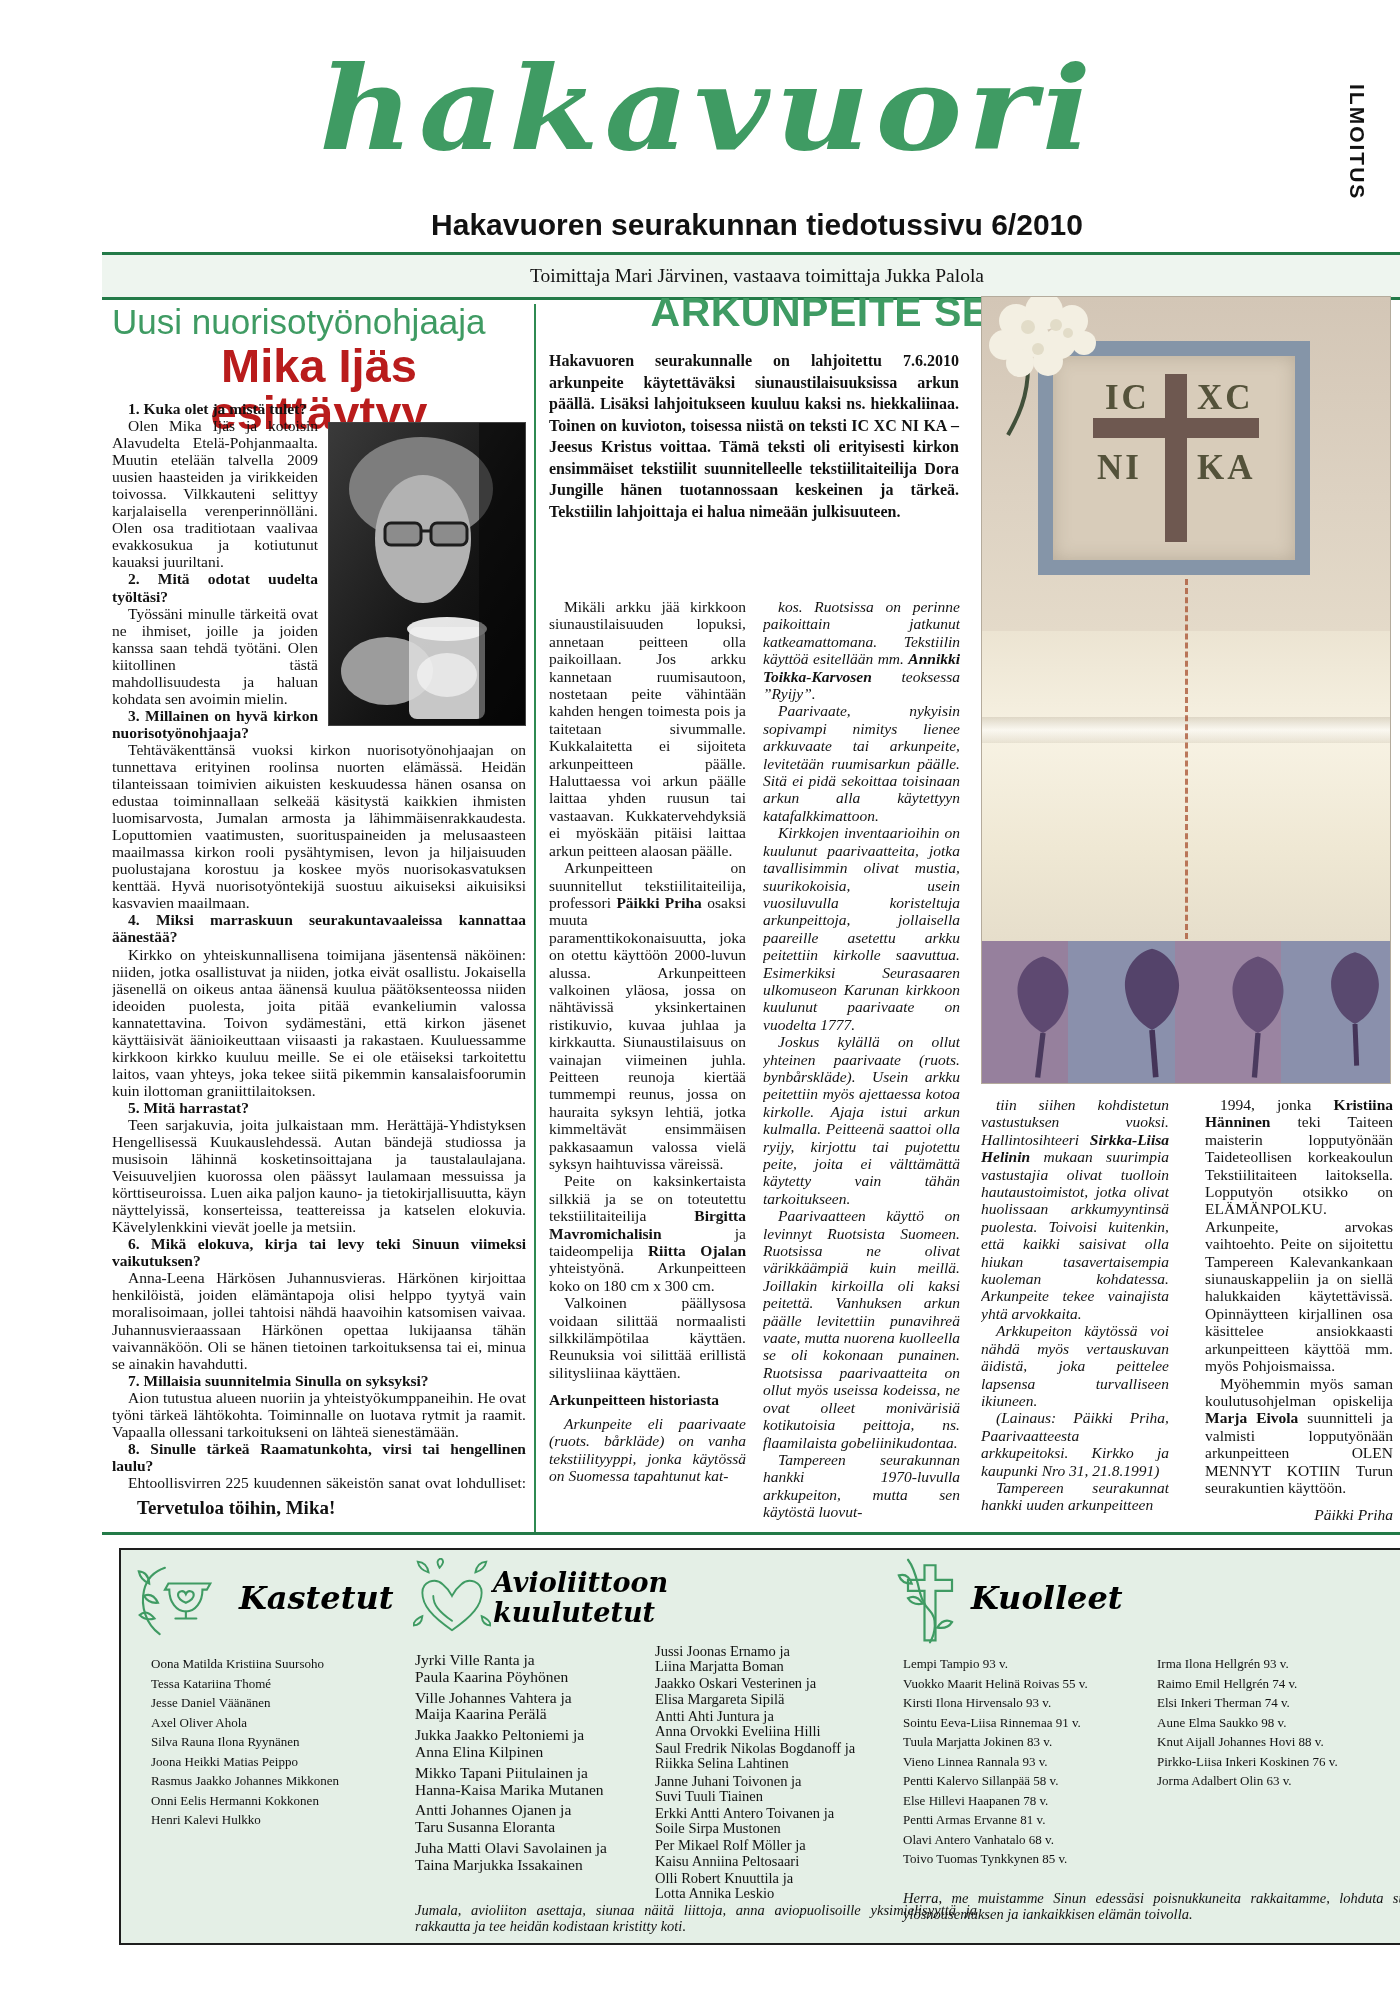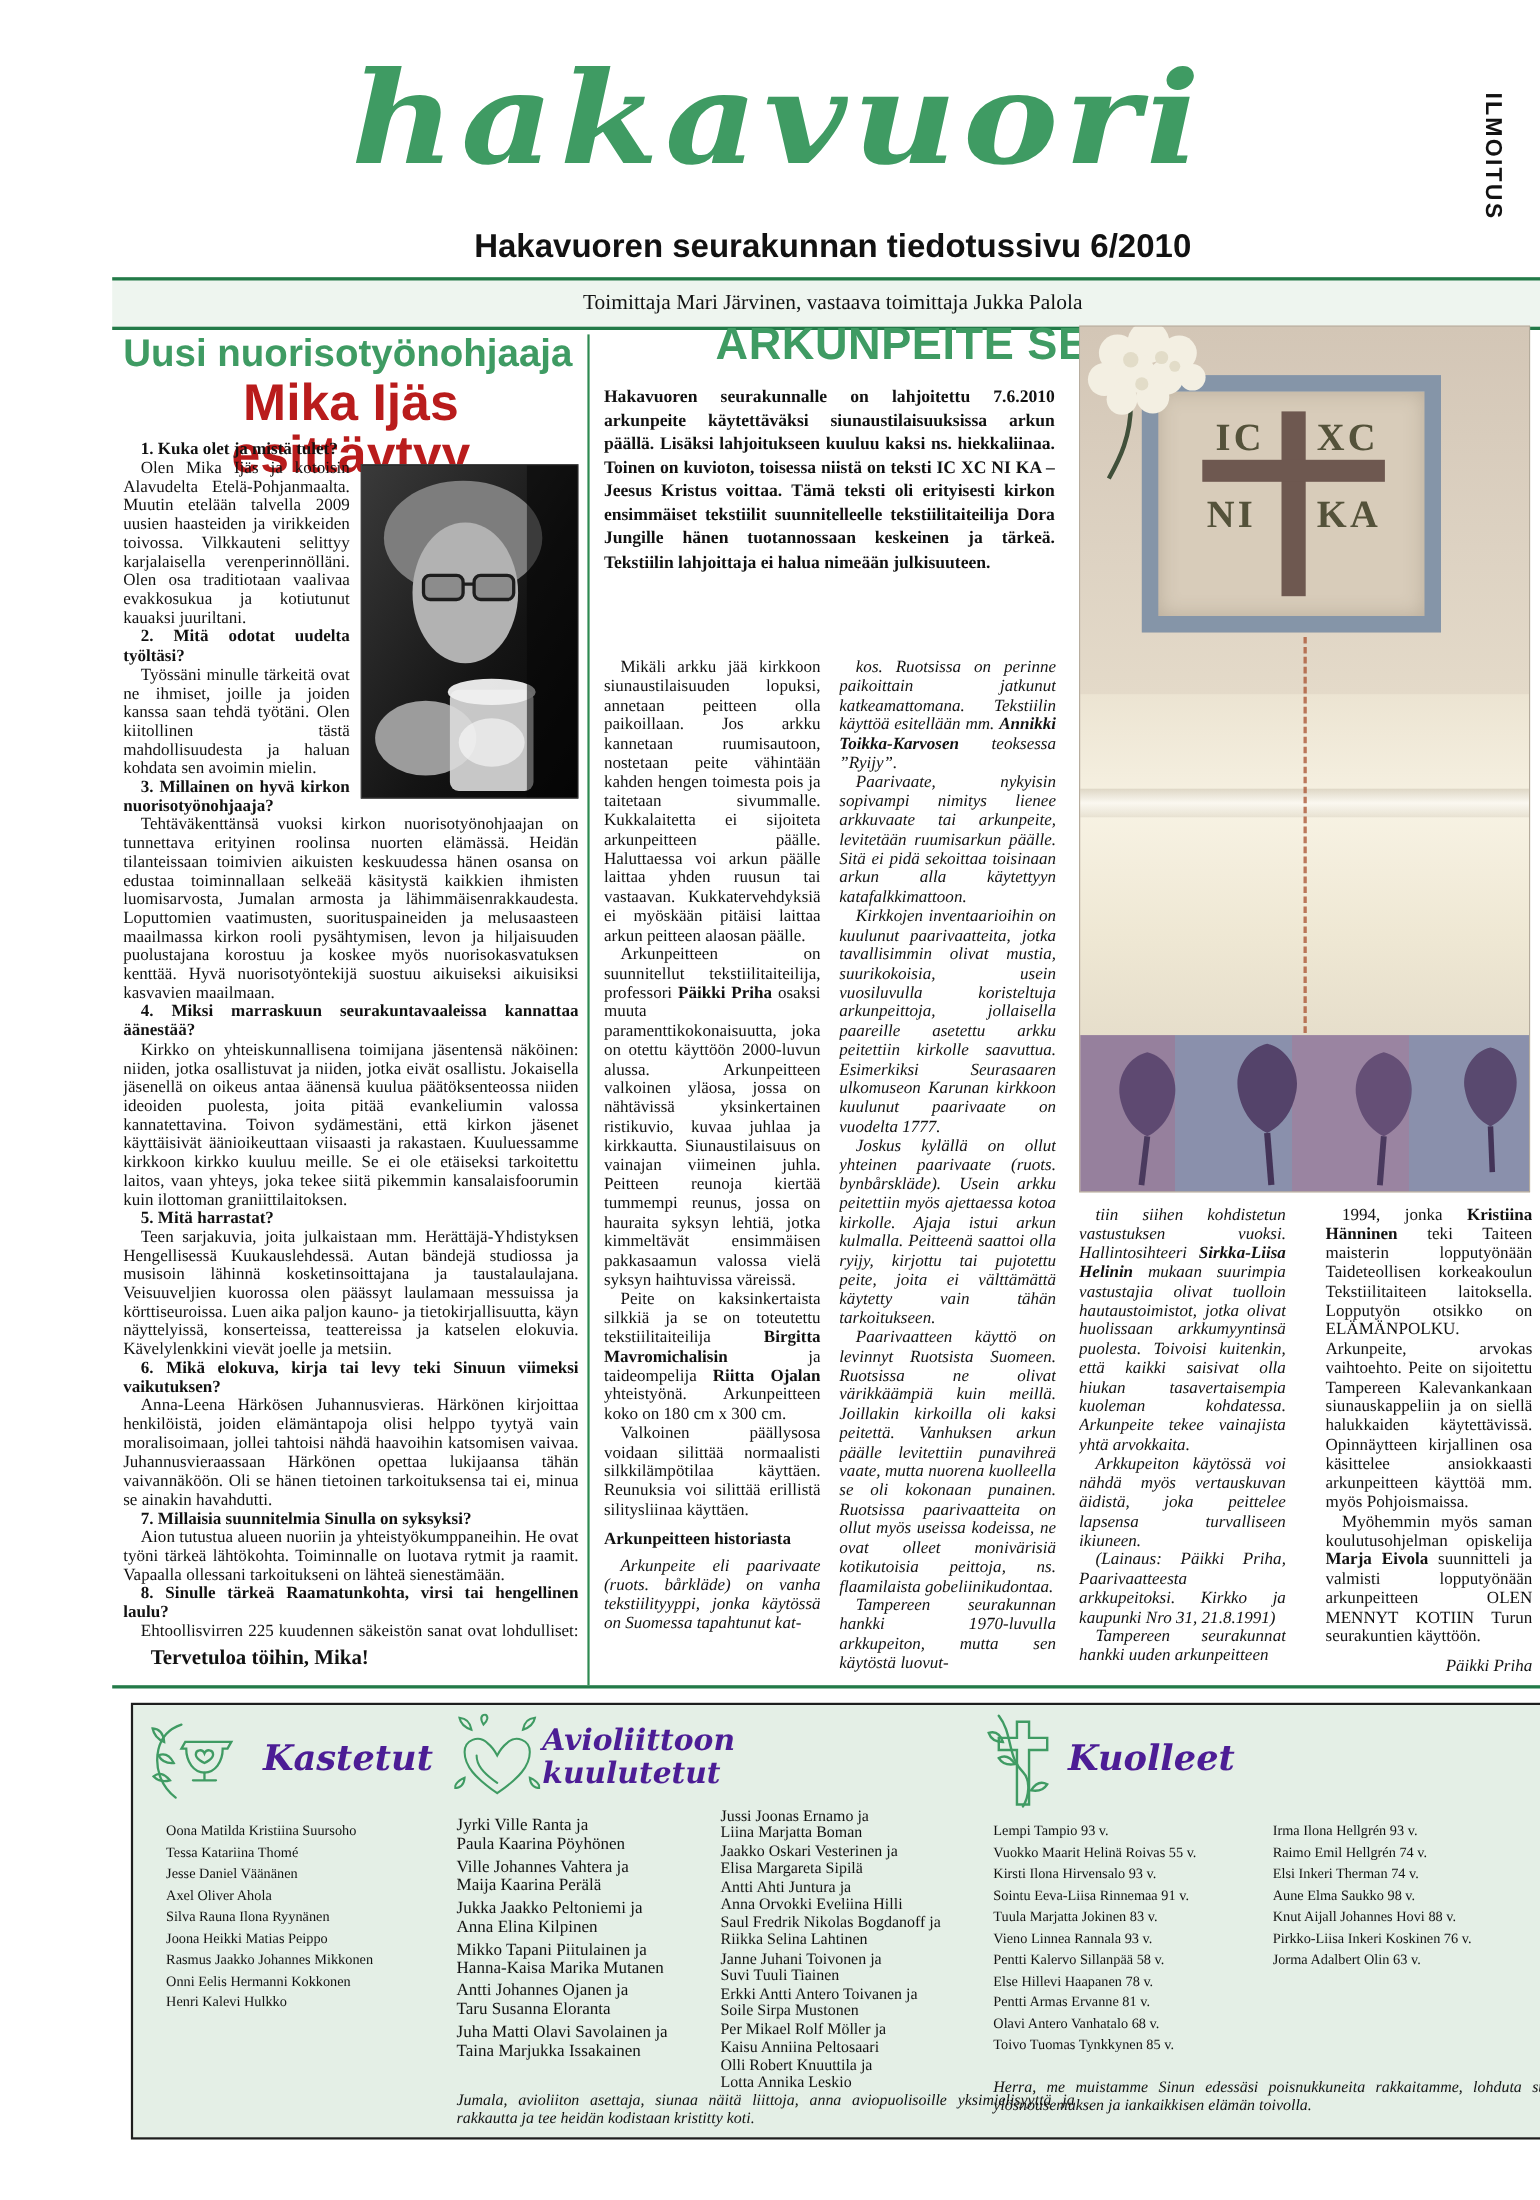--- a/index.html
+++ b/index.html
@@ -18,21 +18,21 @@
   .subtitle { position:absolute; left:65px; top:208px; width:1310px; text-align:center;
           font-family:"Liberation Sans", sans-serif; font-weight:bold; font-size:30px; }
   .band { position:absolute; left:65px; top:252px; width:1310px; height:48px;
           background:#eef5ef; border-top:3px solid #237a48; border-bottom:3px solid #237a48;
           display:flex; align-items:center; justify-content:center; font-size:19.5px; }
   .v-divider { position:absolute; left:497px; top:304px; width:2px; height:1228px; background:#2f8a52; }
   .bottom-rule { position:absolute; left:65px; top:1532px; width:1310px; height:3px; background:#237a48; }
 
   
   .left-title-1 { position:absolute; left:75px; top:304px; width:414px;
-          font-family:"Liberation Sans", sans-serif; font-weight:bold; font-size:35px;
+          font-family:"Liberation Sans", sans-serif; font-weight:normal; font-size:35px;
           color:#3f9b63; line-height:1; }
   .left-title-2 { position:absolute; left:75px; top:342px; width:414px;
           font-family:"Liberation Sans", sans-serif; font-weight:bold; font-size:47px;
           color:#b91c1c; line-height:1;text-align:center; }
   .qa-block { position:absolute; left:75px; top:400px; width:414px; height:1090px;
           overflow:hidden; text-align:justify; font-size:15.5px; line-height:1.1; }
   .qa-block p { margin:0; text-indent:16px; }
   .q { font-weight:bold; }
   .mika-photo { float:right; width:198px; height:304px; margin:22px 0 8px 10px;
           background:#161616; border:1px solid #444; }
@@ -79,21 +79,21 @@
   .ap-bottom { position:absolute; left:0; top:644px; width:410px; height:144px;
           background:linear-gradient(90deg,#96809d 0%,#96809d 21%,#8a90ac 21%,#8a90ac 47%,
                        #9a84a1 47%,#9a84a1 73%,#8a90ac 73%,#8a90ac 100%); }
   .leaf { position:absolute; top:12px; }
 
   
   .registry { position:absolute; left:82px; top:1548px; width:1292px; height:397px;
           background:#e4efe6; border:2px solid #1e1e1e; }
   .registry .abs { position:absolute; }
   .script { font-family:"DejaVu Serif", serif; font-style:italic; font-weight:bold;
-          color:#4c1d95; }
+          color:#000000; }
   .sec-title { font-size:32px; line-height:1; }
   .banns-title { font-size:27px; line-height:30px; white-space:pre-line; }
   .name-line { font-size:13px; line-height:19.5px; white-space:nowrap; }
   .couple { font-size:15.5px; line-height:16.8px; margin-bottom:4px; }
   .tight .couple { font-size:14.5px; line-height:15.2px; margin-bottom:2px; }
   .prayer { font-style:italic; font-size:14.5px; line-height:16.2px; text-align:justify; margin:0; }
   .kastetut-icon { left:16px; top:10px; } .kastetut-title { left:118px; top:32px; }
   .kastetut-names { left:30px; top:104px; width:268px; }
   .kastetut-prayer { left:18px; top:300px; width:298px; }
   .banns-icon { left:292px; top:8px; } .banns-title-pos { left:372px; top:18px; }

